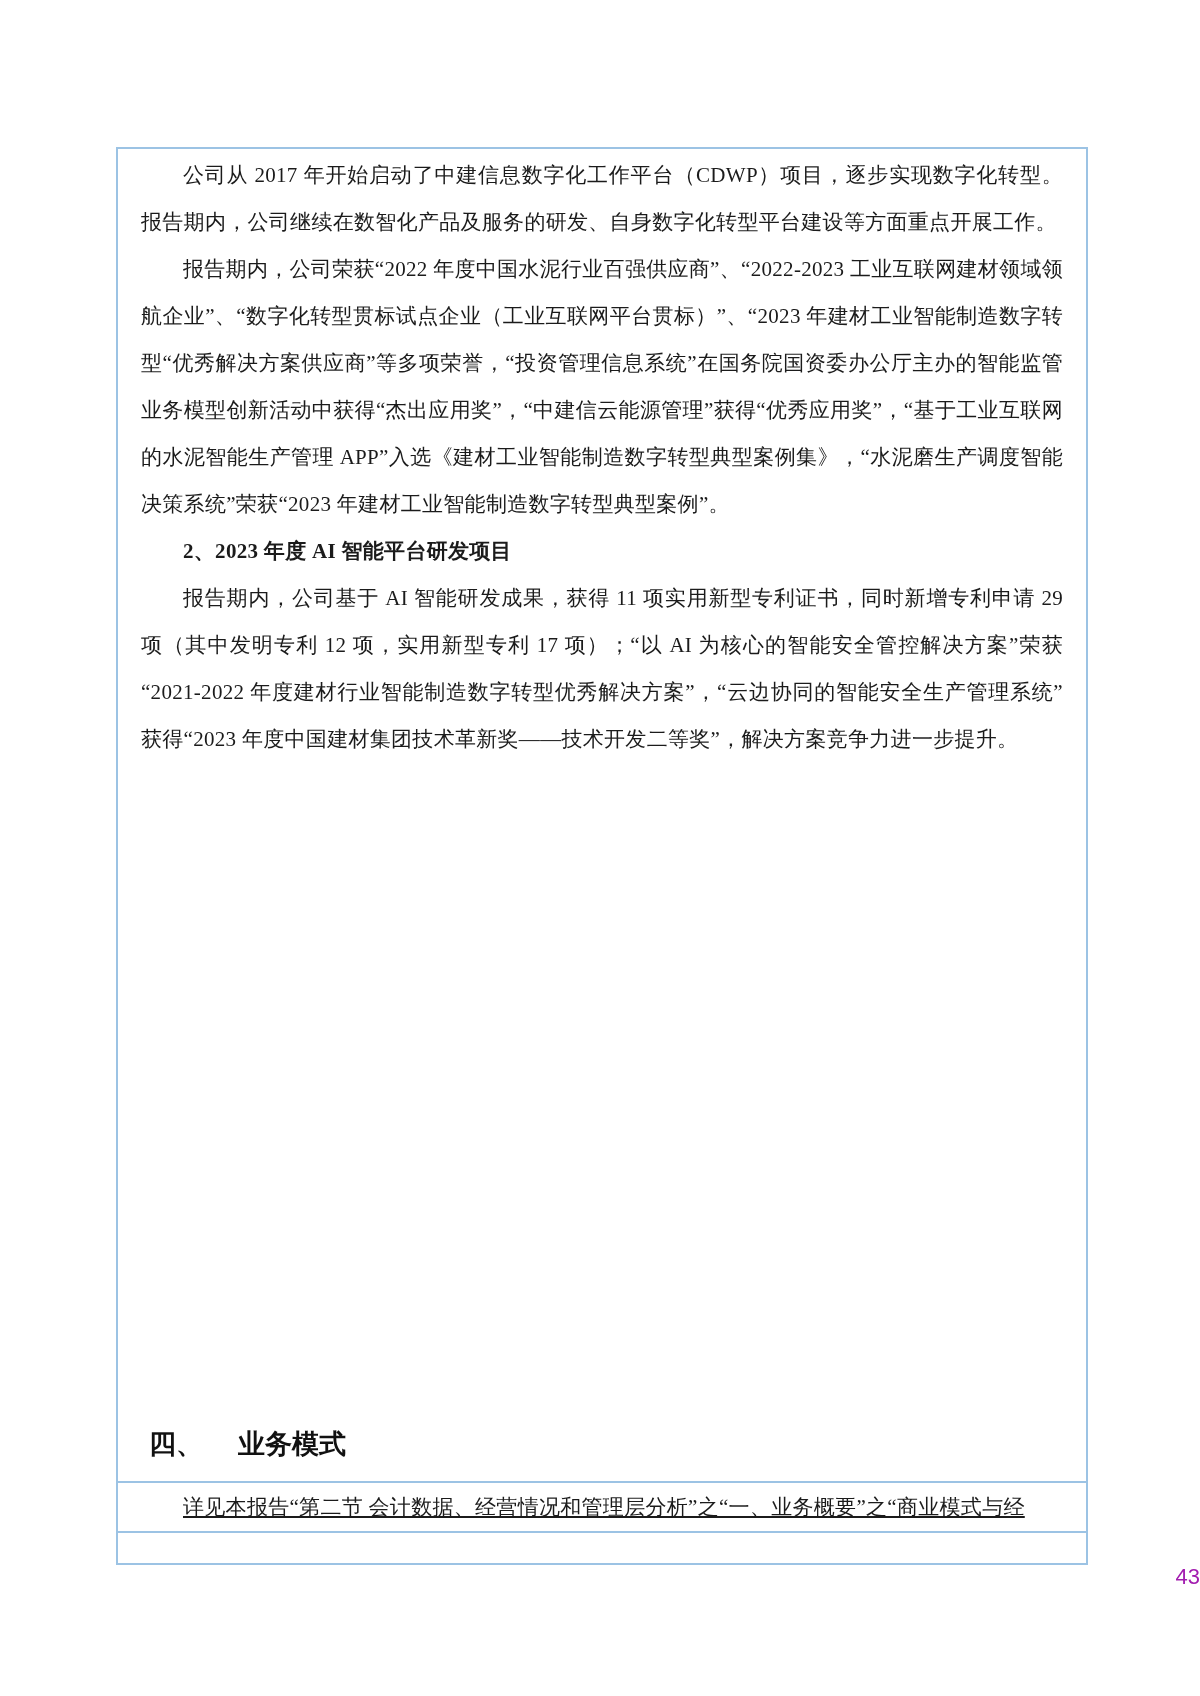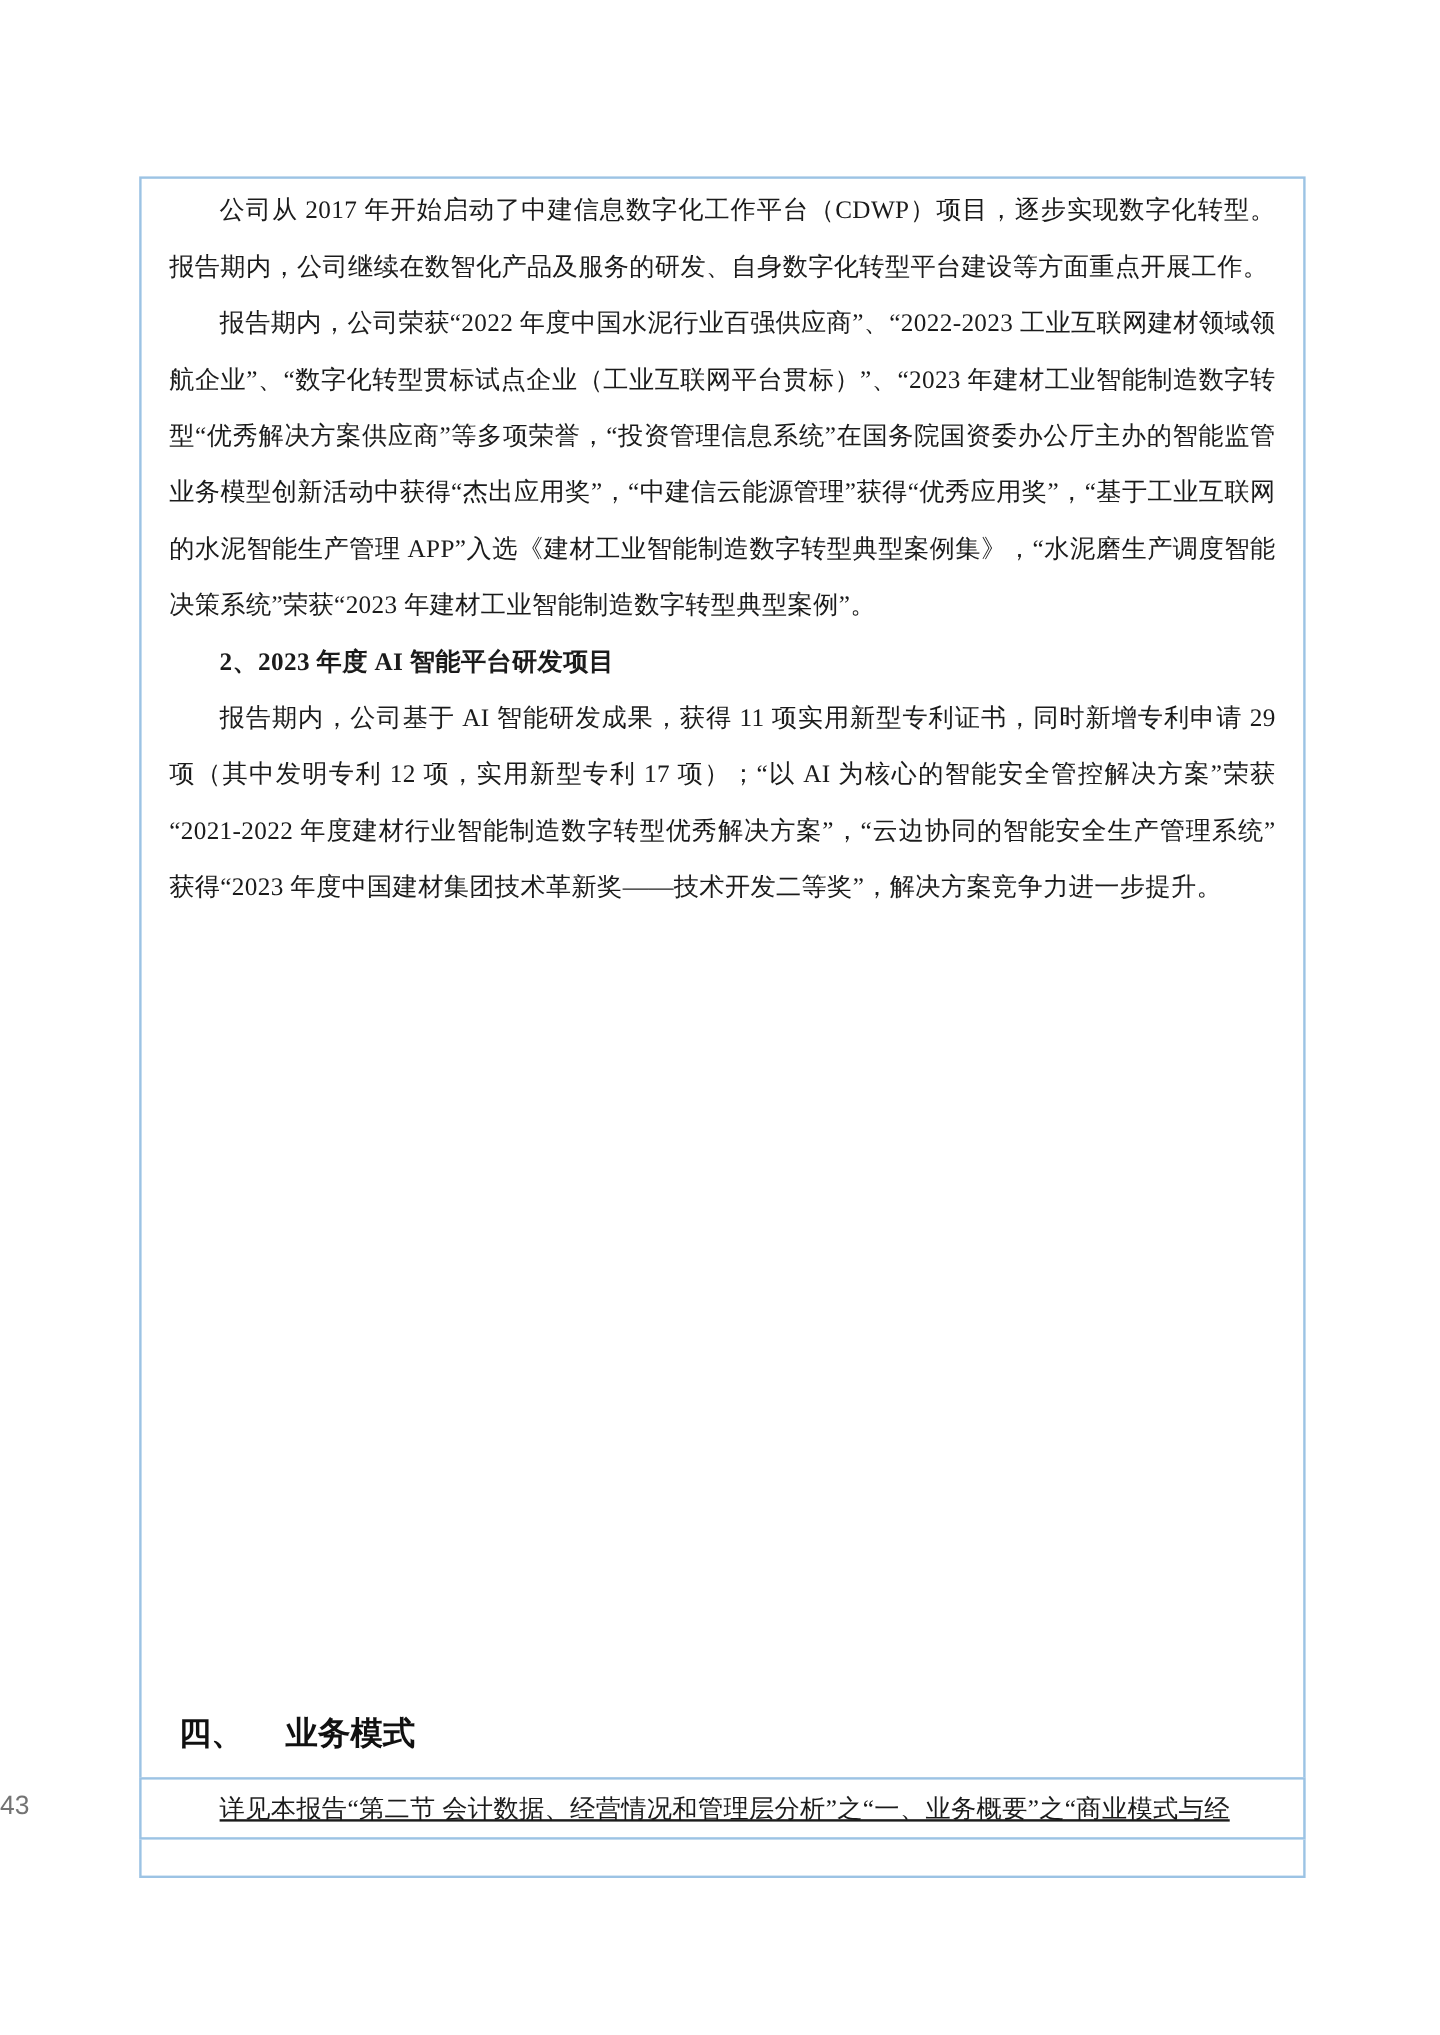--- a/index.html
+++ b/index.html
@@ -56,26 +56,26 @@
     border: 2px solid #9cc3e4;
     padding: 3px 23px;
     background: #ffffff;
     overflow: hidden;
     text-decoration: underline;
   }
   .reference-box .para { line-height: 42px; }
   .page-number {
     position: absolute;
     left: 0;
-    top: 1492px;
+    top: 1564px;
     width: 100%;
-    text-align: left;
+    text-align: right;
     font-family: "Liberation Sans", "DejaVu Sans", sans-serif;
     font-size: 22px;
-    color: #737373;
+    color: #a21caf;
   }
 </style>
 </head>
 <body>
 
 <div class="page">
 
   <div class="content-box">
     <p class="para">公司从 2017 年开始启动了中建信息数字化工作平台（CDWP）项目，逐步实现数字化转型。报告期内，公司继续在数智化产品及服务的研发、自身数字化转型平台建设等方面重点开展工作。</p>
     <p class="para">报告期内，公司荣获“2022 年度中国水泥行业百强供应商”、“2022-2023 工业互联网建材领域领航企业”、“数字化转型贯标试点企业（工业互联网平台贯标）”、“2023 年建材工业智能制造数字转型“优秀解决方案供应商”等多项荣誉，“投资管理信息系统”在国务院国资委办公厅主办的智能监管业务模型创新活动中获得“杰出应用奖”，“中建信云能源管理”获得“优秀应用奖”，“基于工业互联网的水泥智能生产管理 APP”入选《建材工业智能制造数字转型典型案例集》，“水泥磨生产调度智能决策系统”荣获“2023 年建材工业智能制造数字转型典型案例”。</p>

